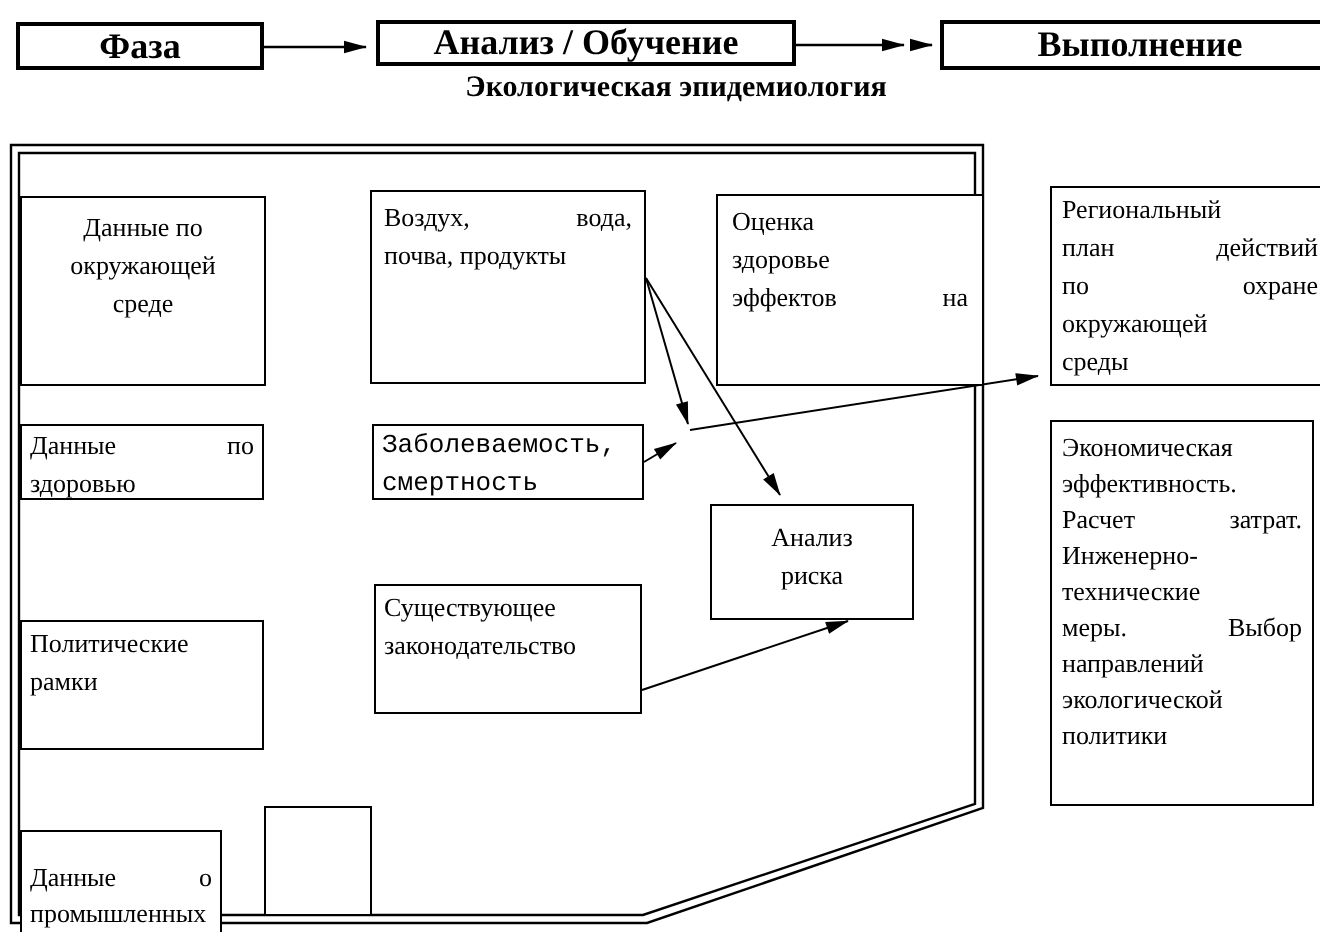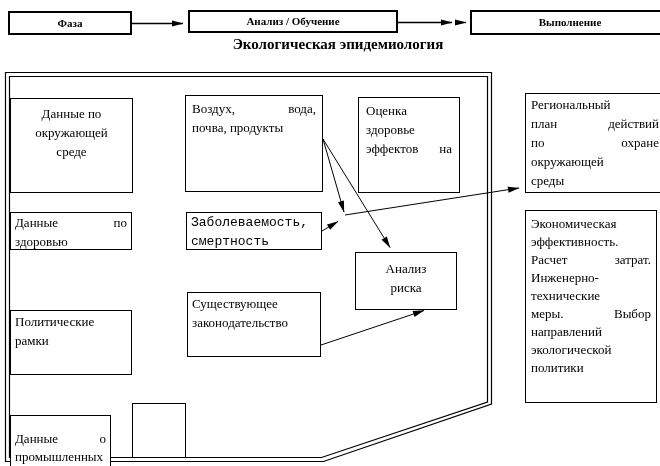--- a/index.html
+++ b/index.html
@@ -1,19 +1,19 @@
 <!DOCTYPE html>
 <html><head>
 <meta charset="utf-8">
 <style>
   html,body{margin:0;padding:0;background:#ffffff;}
   .stage{position:relative;width:660px;height:466px;background:#fff;overflow:hidden;
          font-family:"Liberation Serif","DejaVu Serif",serif;color:#000;}
   .tbox{position:absolute;box-sizing:border-box;border:2px solid #000;background:#fff;
-        font-weight:bold;font-size:11px;text-align:center;}
+        font-weight:bold;font-size:18px;text-align:center;}
   .subtitle{position:absolute;left:178px;top:36px;width:320px;text-align:center;
             font-weight:bold;font-size:15px;}
   .box{position:absolute;box-sizing:border-box;border:1.3px solid #000;background:#fff;
        font-size:13px;line-height:19px;}
   .box .ln{display:block;}
   .j{text-align:justify;text-align-last:justify;-moz-text-align-last:justify;}
   .c{text-align:center;}
   .lh18{line-height:18px;}
   svg.overlay{position:absolute;left:0;top:0;pointer-events:none;}
 </style>
@@ -80,21 +80,21 @@
   </div>
   <div class="box" style="left:186px;top:212px;width:136px;height:38px;padding:0 4px;font-family:Liberation Mono, monospace;">
     <span class="ln">Заболеваемость,</span>
     <span class="ln">смертность</span>
   </div>
   <div class="box" style="left:187px;top:292px;width:134px;height:65px;padding:1px 4px 1px;">
     <span class="ln">Существующее</span>
     <span class="ln">законодательство</span>
   </div>
 
-  <div class="box" style="left:358px;top:97px;width:102px;height:96px;padding:3px 7px 0;">
+  <div class="box" style="left:358px;top:97px;width:134px;height:96px;padding:3px 7px 0;">
     <span class="ln">Оценка</span>
     <span class="ln">здоровье</span>
     <span class="ln j">эффектов на</span>
   </div>
   <div class="box c" style="left:355px;top:252px;width:102px;height:58px;padding:6px 4px 0;">
     <span class="ln">Анализ</span>
     <span class="ln">риска</span>
   </div>
 
   <div class="box" style="left:525px;top:93px;width:140px;height:100px;padding:1px 5px 0;">

